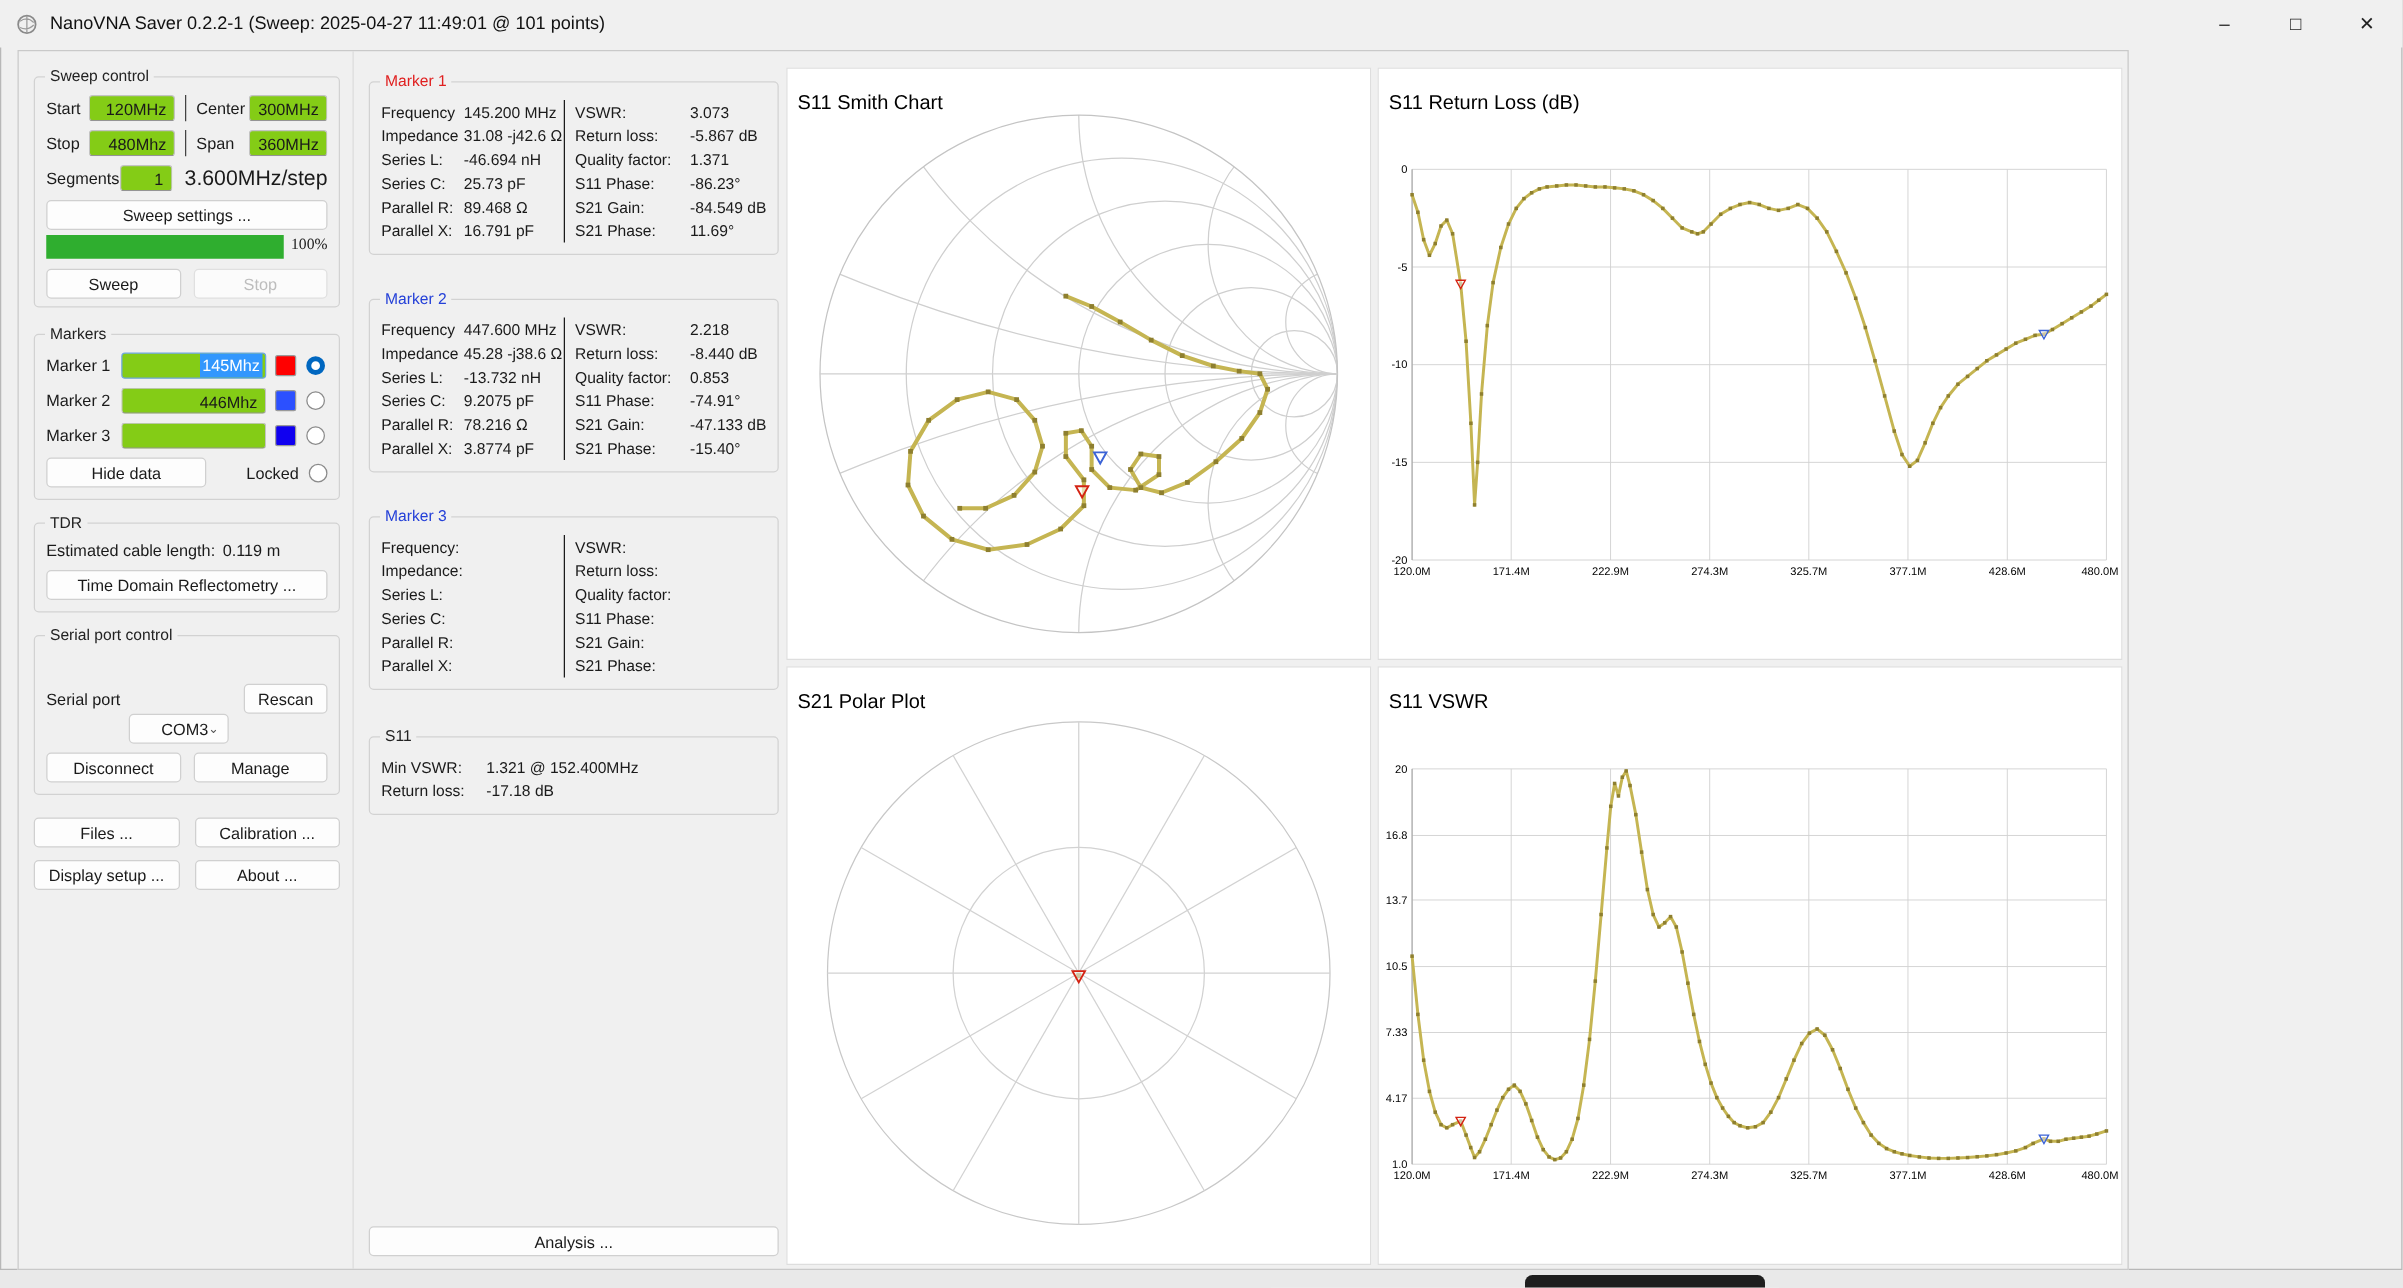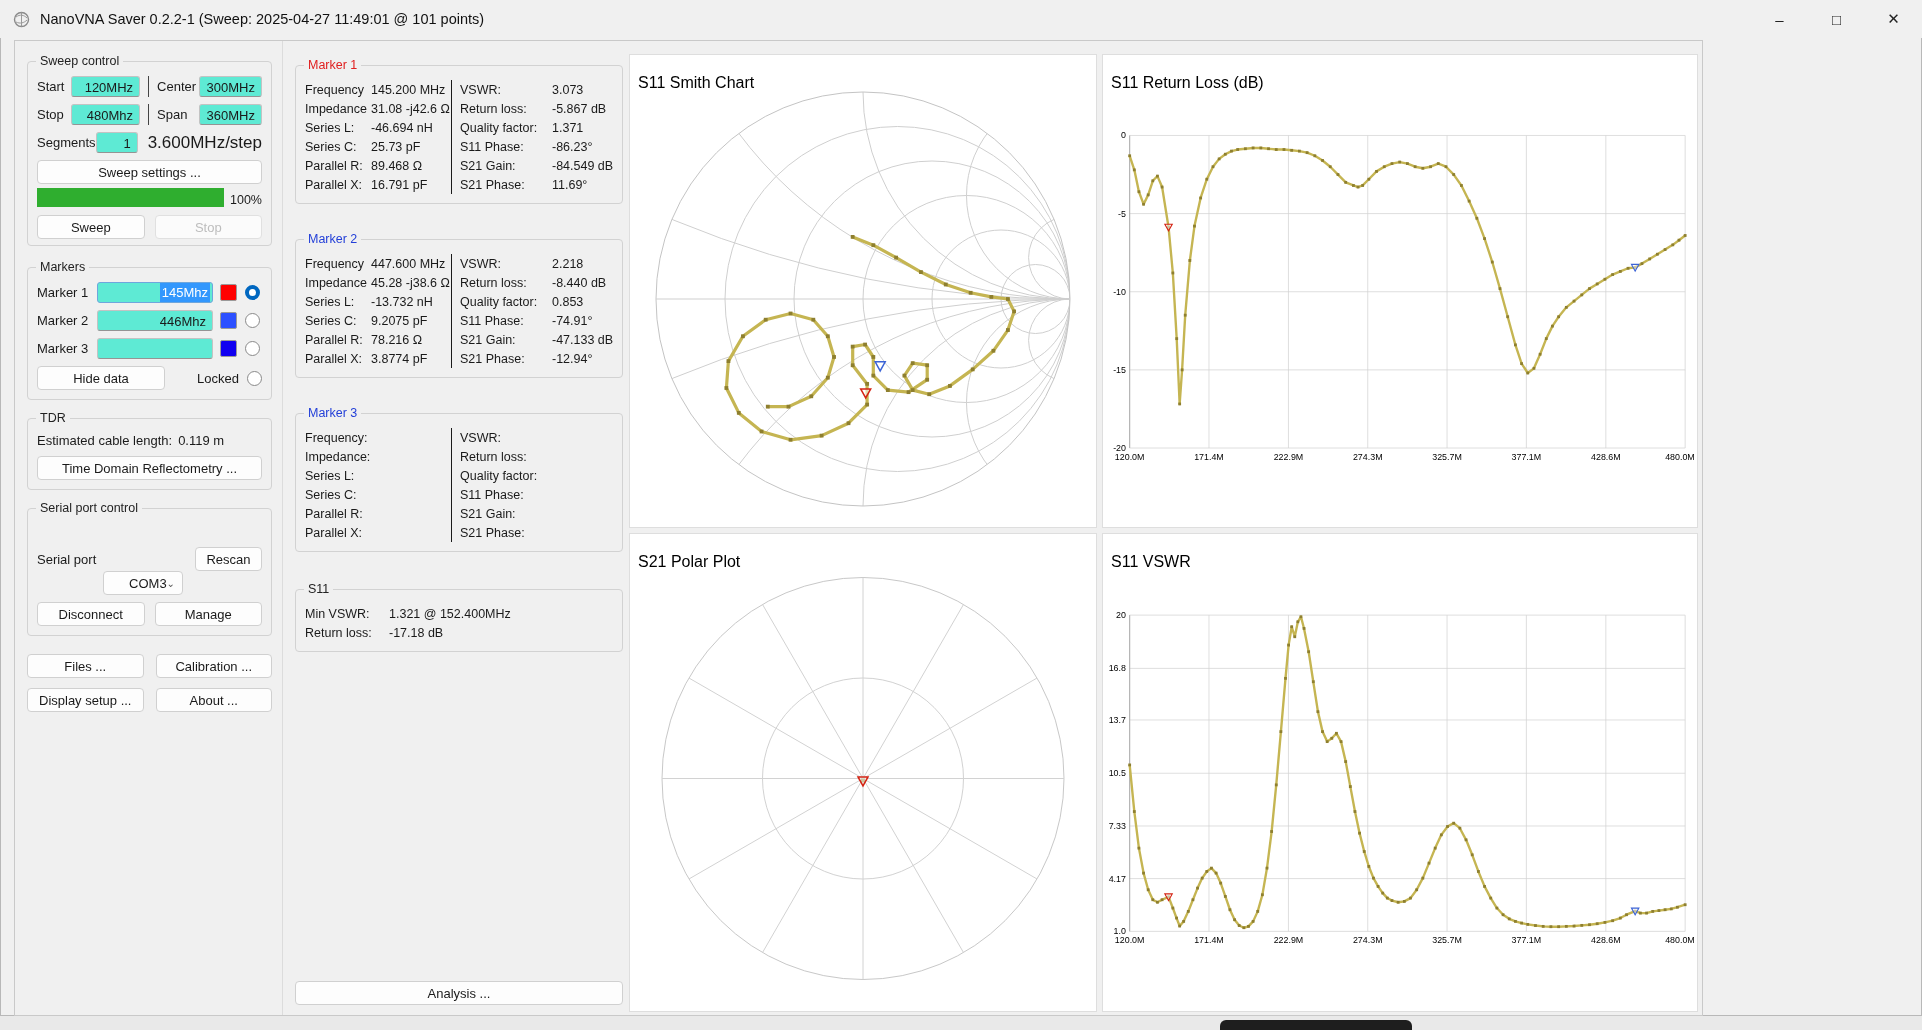--- a/index.html
+++ b/index.html
@@ -24,28 +24,28 @@
          padding:14px 9px 9px 9px;box-sizing:border-box;}
   .group>.gtitle{position:absolute;top:-8px;left:8px;background:#f0f0f0;padding:0 4px;
                  font-size:12.5px;color:#222;white-space:nowrap;}
   .gtitle.red{color:#e02020;}
   .gtitle.blue{color:#2440d8;}
   
   #sidebar{position:absolute;left:0;top:0;width:268px;height:974px;border-right:1px solid #dcdcdc;
            box-sizing:border-box;padding:20px 10px 8px 12px;}
   .frow{display:flex;align-items:center;margin-bottom:7px;}
   .flabel{font-size:13px;}
-  .field{background:#5eead4;border:1px solid #c3c3c3;border-bottom-color:#949494;border-radius:3px;
+  .field{background:#84cc16;border:1px solid #c3c3c3;border-bottom-color:#949494;border-radius:3px;
          height:21px;line-height:21px;font-size:13px;text-align:right;padding:0 6px;box-sizing:border-box;}
   .btn{background:#fdfdfd;border:1px solid #d0d0d0;border-radius:4px;height:24px;
        display:flex;align-items:center;justify-content:center;font-size:13px;color:#1a1a1a;
        box-sizing:border-box;cursor:default;}
   .btn.disabled{color:#bdbdbd;background:#fbfbfb;border-color:#e0e0e0;}
   .vsep{width:1px;background:#444;align-self:stretch;margin:0 8px;}
-  .progress-wrap{display:flex;align-items:flex-end;margin:4px 0 8px 0;}
+  .progress-wrap{display:flex;align-items:flex-start;margin:4px 0 8px 0;font-family:Liberation Serif, serif;}
   .progress{flex:1;height:19px;background:#2fae2f;}
   .ptext{font-size:12.5px;margin-left:6px;}
   .swatch{width:15px;height:15px;border:1px solid #9a9a9a;border-radius:2px;margin-left:7px;flex:0 0 auto;}
   .radio{width:15px;height:15px;border-radius:50%;box-sizing:border-box;margin-left:8px;flex:0 0 auto;}
   .radio.on{border:4.5px solid #0067c0;background:#fff;}
   .radio.off{border:1.5px solid #8a8a8a;background:#fff;}
   .sel-text{background:#3297fd;color:#fff;}
   
   #middle{position:absolute;left:274px;top:0;width:340px;height:974px;}
   .kv .kvrow{display:flex;align-items:center;height:19px;font-size:12.5px;white-space:nowrap;overflow:hidden;}
@@ -292,21 +292,21 @@
               <div class="kvrow">
                 <span class="k">S11 Phase:</span>
                 <span class="v">-74.91°</span>
               </div>
               <div class="kvrow">
                 <span class="k">S21 Gain:</span>
                 <span class="v">-47.133 dB</span>
               </div>
               <div class="kvrow">
                 <span class="k">S21 Phase:</span>
-                <span class="v">-12.94°</span>
+                <span class="v">-15.40°</span>
               </div>
             </div>
         </div>
       </div>
 
       <div class="group" style="position:absolute;left:6px;right:6px;top:372px;">
         <span class="gtitle blue">Marker 3</span>
         <div class="mcols">
           <div class="kv col-left">
               <div class="kvrow">

